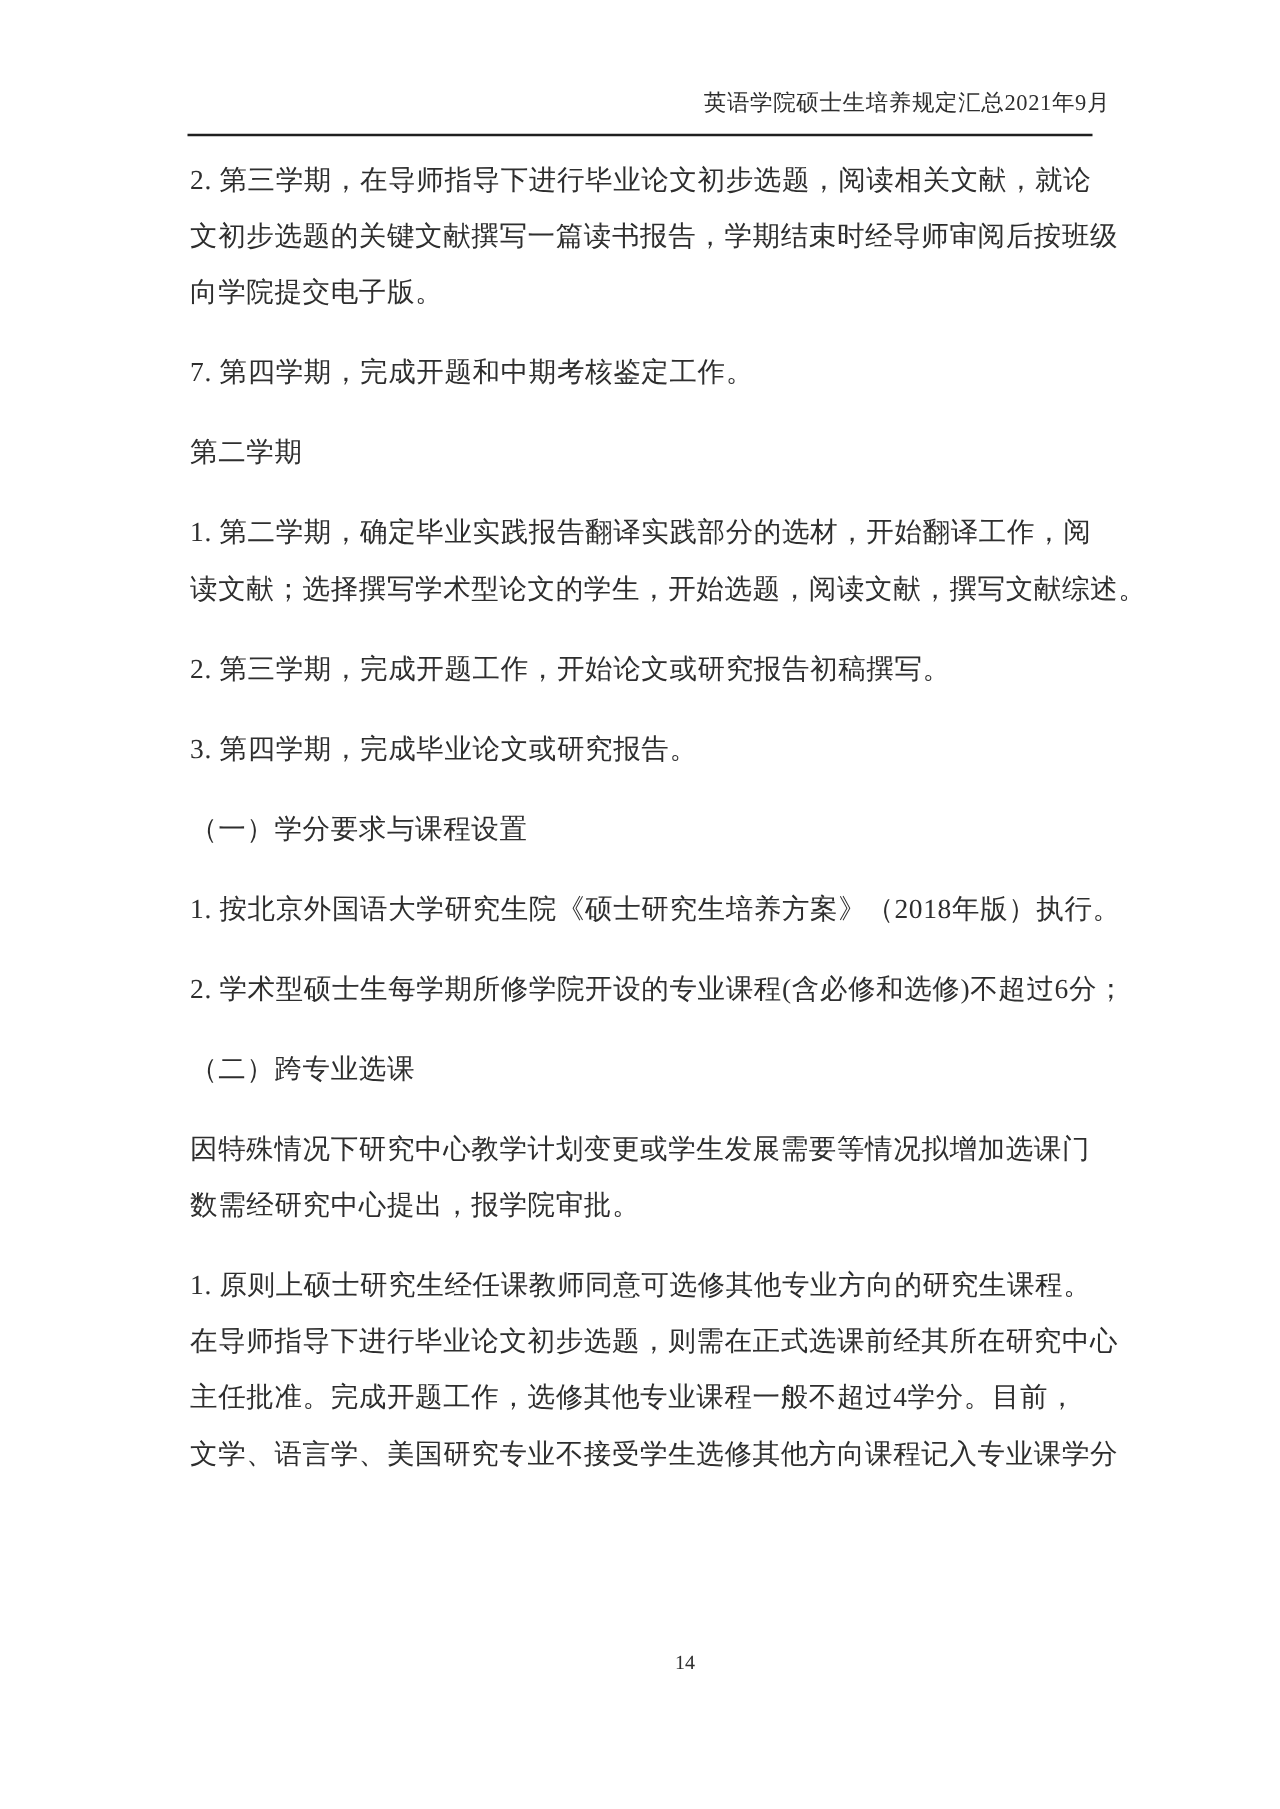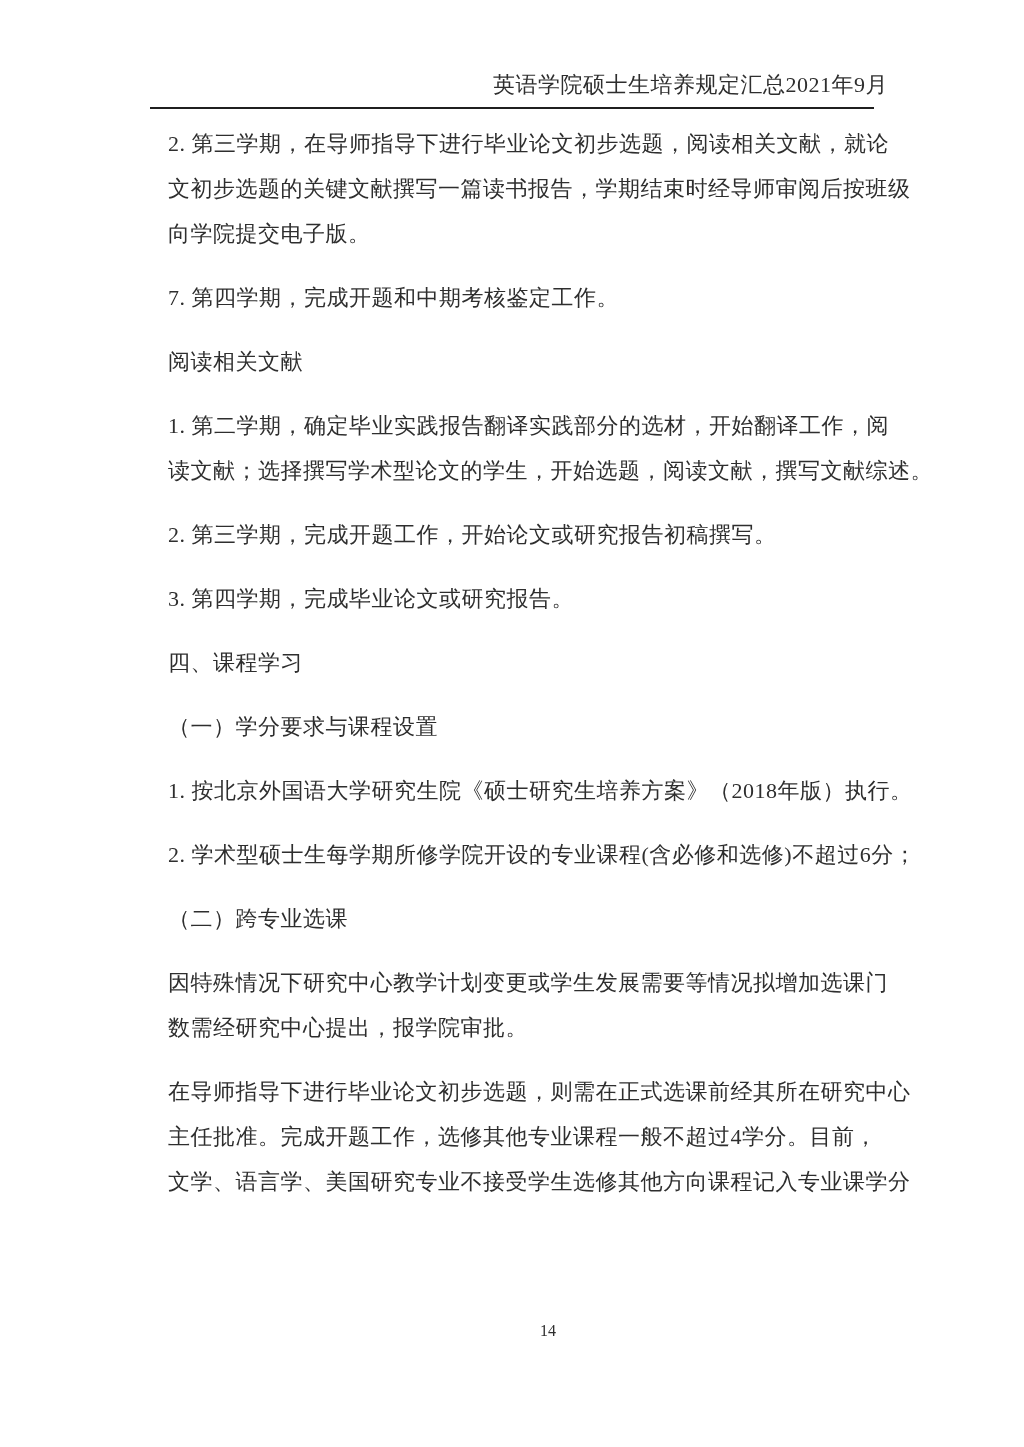--- a/index.html
+++ b/index.html
@@ -15,36 +15,36 @@
     overflow: hidden;
     font-family: "Liberation Serif", "DejaVu Serif", serif;
     color: #2e2e2e;
   }
   .page-header {
     position: absolute;
     top: 70px;
     left: 152px;
     width: 736px;
     text-align: right;
-    font-size: 22px;
+    font-size: 18px;
     letter-spacing: 0.5px;
     white-space: nowrap;
   }
   .header-rule {
     position: absolute;
     top: 107px;
     left: 150px;
     width: 724px;
     height: 2px;
     background: #1f1f1f;
   }
   .content {
     position: absolute;
     top: 121px;
-    left: 168px;
+    left: 152px;
     width: 740px;
   }
   .para {
     margin: 0;
   }
   .para + .para {
     margin-top: 19px;
   }
   .line {
     font-size: 22px;
@@ -78,39 +78,36 @@
       <div class="line">文初步选题的关键文献撰写一篇读书报告，学期结束时经导师审阅后按班级</div>
       <div class="line">向学院提交电子版。</div>
     </div>
 
     <div class="para">
       <div class="line">7. 第四学期，完成开题和中期考核鉴定工作。</div>
     </div>
 
 
     <div class="para">
-      <div class="line">阅读相关文献</div>
+      <div class="line">第二学期</div>
     </div>
 
     <div class="para">
       <div class="line">1. 第二学期，确定毕业实践报告翻译实践部分的选材，开始翻译工作，阅</div>
       <div class="line">读文献；选择撰写学术型论文的学生，开始选题，阅读文献，撰写文献综述。</div>
     </div>
 
     <div class="para">
       <div class="line">2. 第三学期，完成开题工作，开始论文或研究报告初稿撰写。</div>
     </div>
 
     <div class="para">
       <div class="line">3. 第四学期，完成毕业论文或研究报告。</div>
     </div>
 
-    <div class="para">
-      <div class="line">四、课程学习</div>
-    </div>
 
     <div class="para">
       <div class="line">（一）学分要求与课程设置</div>
     </div>
 
     <div class="para">
       <div class="line">1. 按北京外国语大学研究生院《硕士研究生培养方案》（2018年版）执行。</div>
     </div>
 
     <div class="para">
@@ -120,20 +117,21 @@
     <div class="para">
       <div class="line">（二）跨专业选课</div>
     </div>
 
     <div class="para">
       <div class="line">因特殊情况下研究中心教学计划变更或学生发展需要等情况拟增加选课门</div>
       <div class="line">数需经研究中心提出，报学院审批。</div>
     </div>
 
     <div class="para">
+      <div class="line">1. 原则上硕士研究生经任课教师同意可选修其他专业方向的研究生课程。</div>
       <div class="line">在导师指导下进行毕业论文初步选题，则需在正式选课前经其所在研究中心</div>
       <div class="line">主任批准。完成开题工作，选修其他专业课程一般不超过4学分。目前，</div>
       <div class="line">文学、语言学、美国研究专业不接受学生选修其他方向课程记入专业课学分</div>
     </div>
 
   </div>
 
   <div class="page-footer">14</div>
 
 </div>

